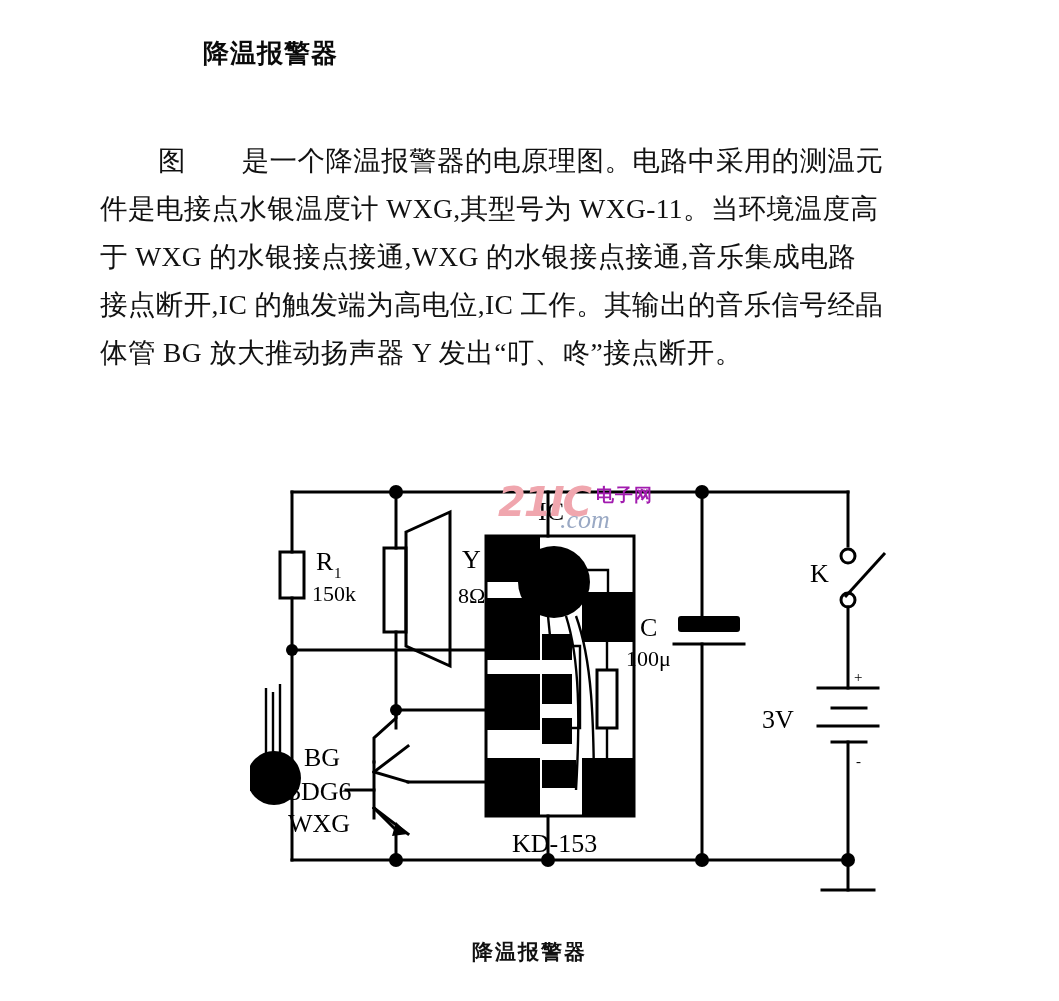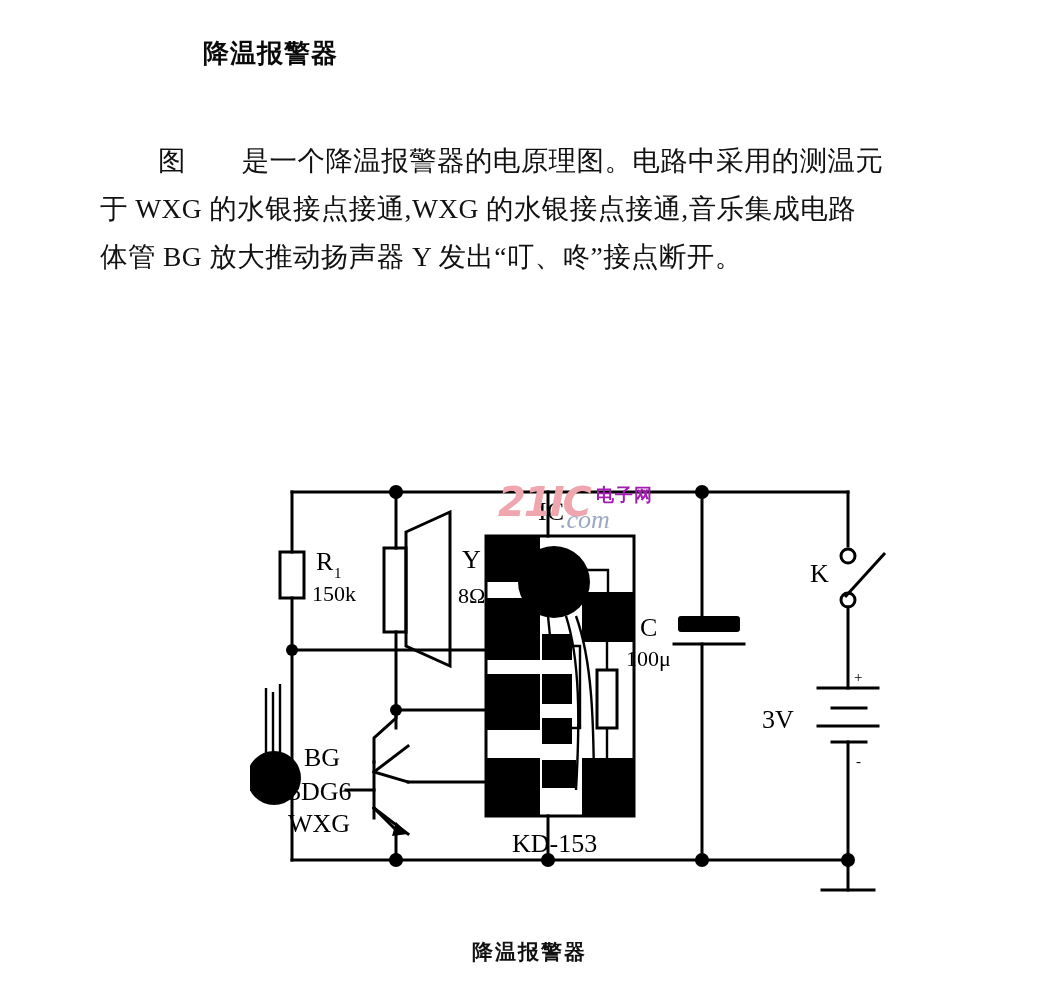--- a/index.html
+++ b/index.html
@@ -145,21 +145,23 @@
 <body>
 
 <div id="page">
 
   <div class="doc-title">降温报警器</div>
 
   <div class="body-text">
     <span class="body-line">
       <span class="para-indent"></span><span>图　　是一个降温报警器的电原理图。电路中采用的测温元</span>
     </span>
+    <span class="body-line">件是电接点水银温度计 WXG,其型号为 WXG-11。当环境温度高</span>
     <span class="body-line">于 WXG 的水银接点接通,WXG 的水银接点接通,音乐集成电路</span>
+    <span class="body-line">接点断开,IC 的触发端为高电位,IC 工作。其输出的音乐信号经晶</span>
     <span class="body-line">体管 BG 放大推动扬声器 Y 发出“叮、咚”接点断开。</span>
   </div>
 
   <div id="circuit-wrap">
     <svg id="circuit-svg" width="640" height="440" viewBox="0 0 640 440" xmlns="http://www.w3.org/2000/svg">
 
       <path class="wire" d="M 42 22 L 598 22"></path>
 
       <path class="wire" d="M 42 390 L 598 390"></path>
 

